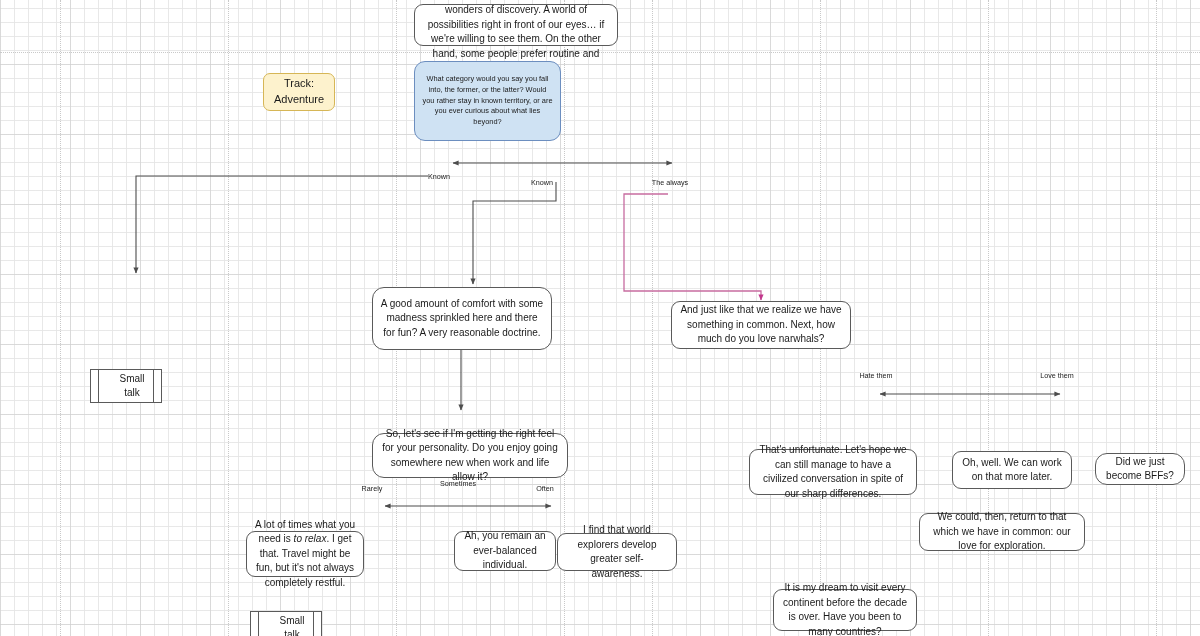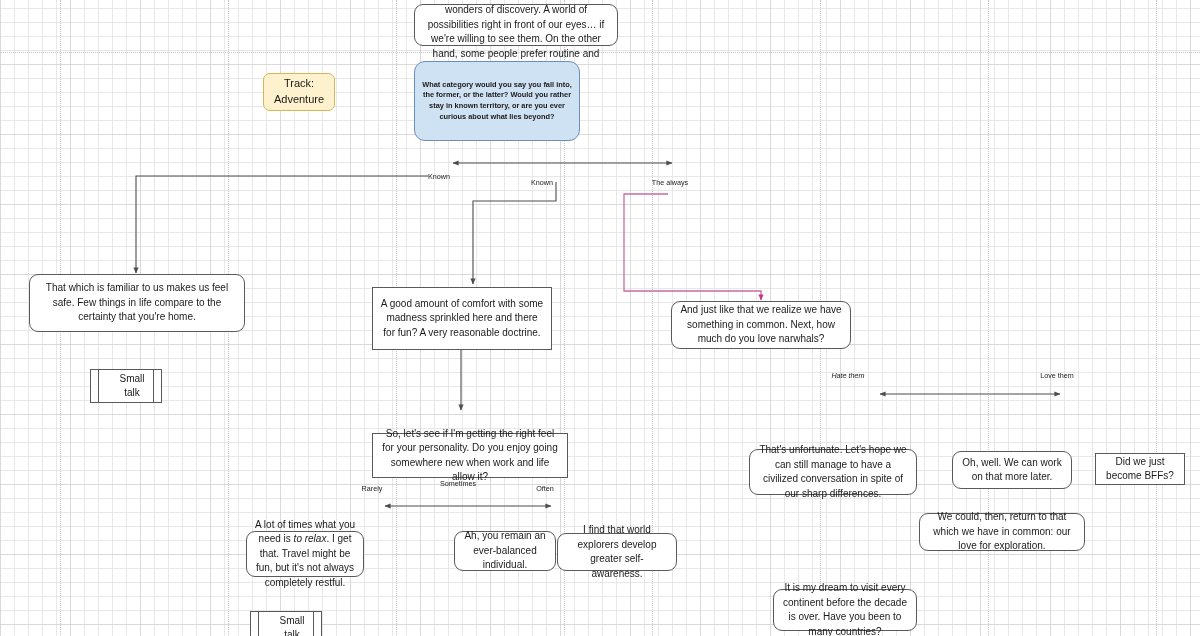--- a/index.html
+++ b/index.html
@@ -63,21 +63,21 @@
     justify-content: center;
     text-align: center;
     color: #1a1a1a;
     font-size: 10px;
     line-height: 1.45;
     padding: 4px 7px;
     background: #ffffff;
     border: 1px solid #5a5a5a;
   }
   .node.rounded { border-radius: 9px; }
-  .node.sharp { border-radius: 0; }
+  .node.sharp { border-radius: 12px; }
   .node .txt { display: block; width: 100%; }
   .node.fill-yellow {
     background: #fdf2cd;
     border-color: #d6b656;
     border-radius: 7px;
     font-size: 11px;
   }
   .node.fill-blue {
     background: #cfe2f3;
     border-color: #6c8ebf;
@@ -170,49 +170,46 @@
   </svg>
 
   <div class="node rounded" style="left:414px; top:4px; width:204px; height:42px;">
     <span class="txt">I find beginnings to be very exciting. The thrill of the unknown turns into the wonders of discovery. A world of possibilities right in front of our eyes… if we're willing to see them. On the other hand, some people prefer routine and solid predictability.</span>
   </div>
 
   <div class="node fill-yellow" style="left:263px; top:73px; width:72px; height:38px;">
     <span class="txt">Track: Adventure</span>
   </div>
 
-  <div class="node fill-blue" style="left:414px; top:61px; width:166px; height:80px;font-weight:bold;">
+  <div class="node fill-blue" style="left:414px; top:61px; width:147px; height:80px;">
     <span class="txt">What category would you say you fall into, the former, or the latter? Would you rather stay in known territory, or are you ever curious about what lies beyond?</span>
   </div>
 
   <div class="axis-label left-anchor" style="left:428px; top:172px;">Known</div>
   <div class="axis-label" style="left:542px; top:178px;">Known</div>
   <div class="axis-label" style="left:670px; top:178px;">The always</div>
 
-  <div class="node rounded" style="left:29px; top:274px; width:216px; height:58px;">
-    <span class="txt">That which is familiar to us makes us feel safe. Few things in life compare to the certainty that you're home.</span>
-  </div>
 
   <div class="node predefined" style="left:90px; top:369px; width:72px; height:34px;">
     <span class="txt">Small talk</span>
   </div>
 
   <div class="node sharp" style="left:372px; top:287px; width:180px; height:63px;">
     <span class="txt">A good amount of comfort with some madness sprinkled here and there for fun? A very reasonable doctrine.</span>
   </div>
 
   <div class="node rounded" style="left:671px; top:301px; width:180px; height:48px;align-items:center;">
     <span class="txt">And just like that we realize we have something in common. Next, how much do you love narwhals?</span>
   </div>
 
   <div class="node sharp" style="left:372px; top:433px; width:196px; height:45px;">
     <span class="txt">So, let's see if I'm getting the right feel for your personality. Do you enjoy going somewhere new when work and life allow it?</span>
   </div>
 
-  <div class="axis-label" style="left:848px; top:371px;font-style:italic;">Hate them</div>
+  <div class="axis-label" style="left:876px; top:371px;">Hate them</div>
   <div class="axis-label" style="left:1057px; top:371px;">Love them</div>
 
   <div class="axis-label" style="left:372px; top:484px;">Rarely</div>
   <div class="axis-label" style="left:458px; top:479px;">Sometimes</div>
   <div class="axis-label" style="left:545px; top:484px;">Often</div>
 
   <div class="node rounded" style="left:749px; top:449px; width:168px; height:46px;">
     <span class="txt">That's unfortunate. Let's hope we can still manage to have a civilized conversation in spite of our sharp differences.</span>
   </div>
 

